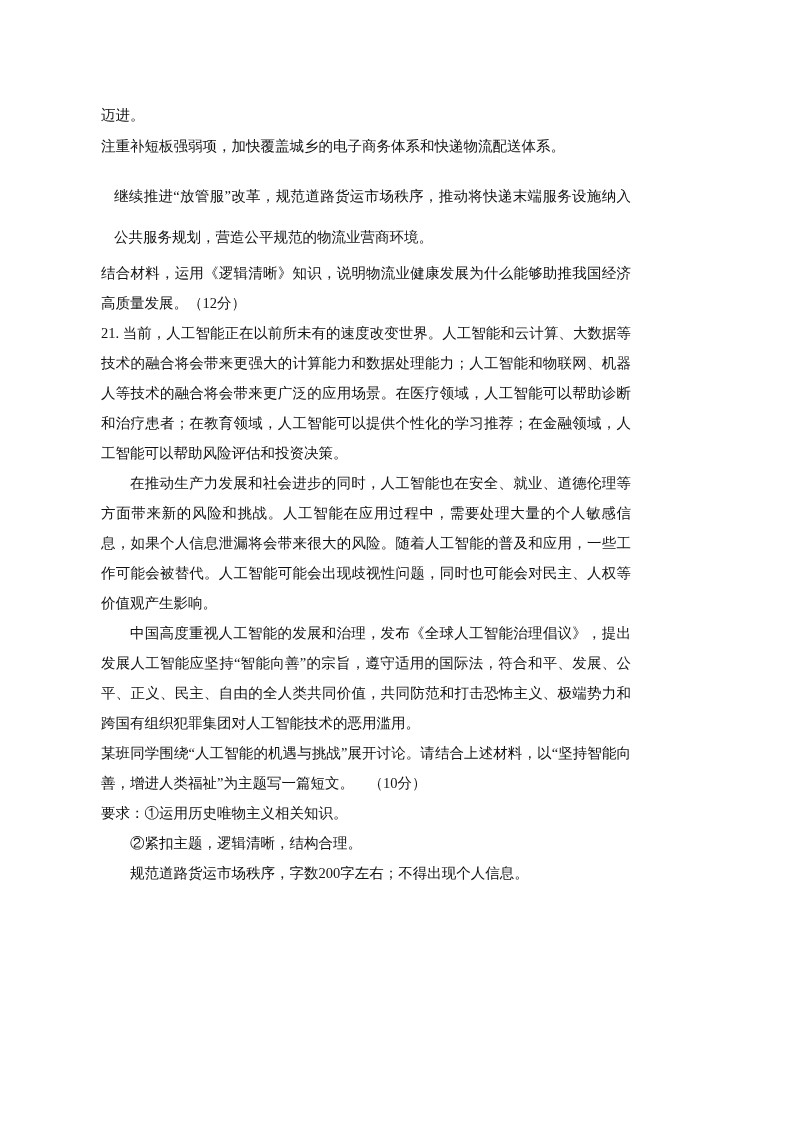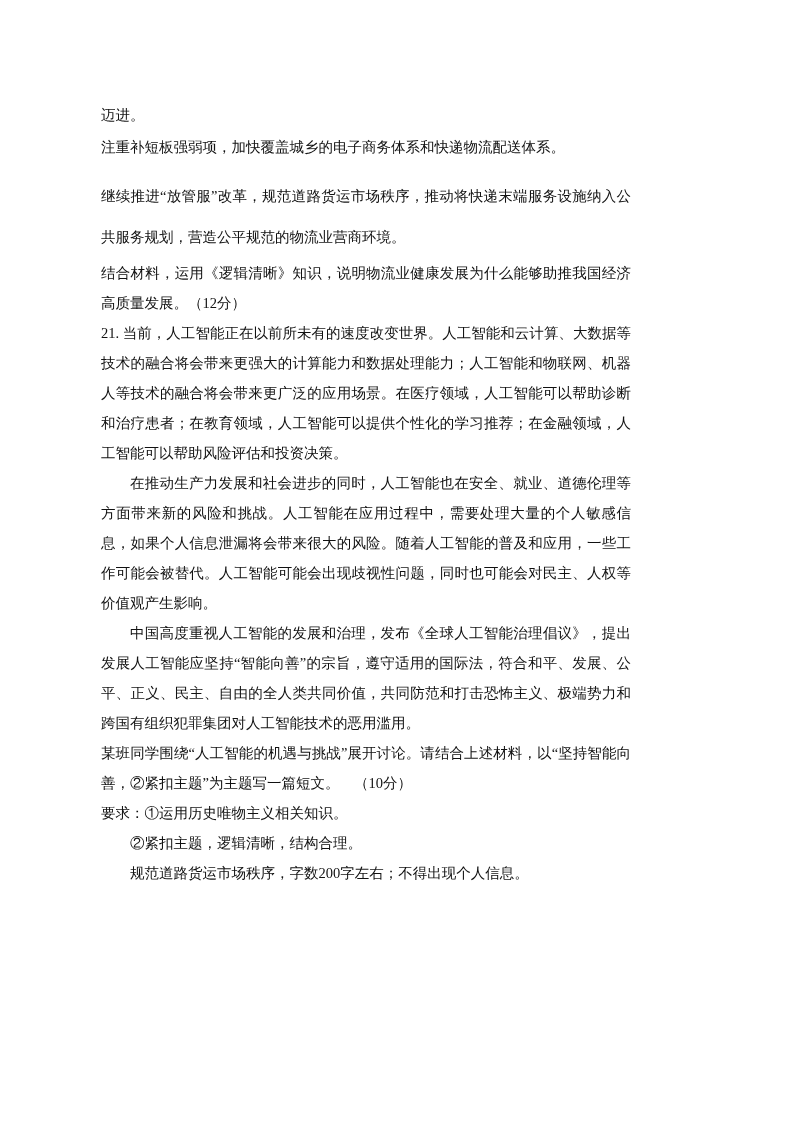--- a/index.html
+++ b/index.html
@@ -21,22 +21,22 @@
       padding: 100px 58px 60px 101px;
       background: #ffffff;
     }
     .para {
       margin: 0;
       font-size: 14.5px;
       line-height: 30px;
       text-align: justify;
       word-break: break-all;
     }
-    .gap-sm { margin-top: 2px; }
-    .gap-md { margin-top: 14px; }
+    .gap-sm { margin-top: 2px; font-family: Liberation Mono, monospace; }
+    .gap-md { margin-top: 14px; margin-left: 13px; }
     .gap-lg { }
     .wide-lines { line-height: 41px; }
     .first-indent { text-indent: 2em; }
   </style>
 </head>
 <body>
 
 <div class="doc">
 
   <p class="para">迈进。</p>
@@ -46,21 +46,21 @@
   <p class="para gap-md wide-lines">继续推进“放管服”改革，规范道路货运市场秩序，推动将快递末端服务设施纳入公共服务规划，营造公平规范的物流业营商环境。</p>
 
   <p class="para">结合材料，运用《逻辑清晰》知识，说明物流业健康发展为什么能够助推我国经济高质量发展。（12分）</p>
 
   <p class="para gap-lg">21. 当前，人工智能正在以前所未有的速度改变世界。人工智能和云计算、大数据等技术的融合将会带来更强大的计算能力和数据处理能力；人工智能和物联网、机器人等技术的融合将会带来更广泛的应用场景。在医疗领域，人工智能可以帮助诊断和治疗患者；在教育领域，人工智能可以提供个性化的学习推荐；在金融领域，人工智能可以帮助风险评估和投资决策。</p>
 
   <p class="para first-indent">在推动生产力发展和社会进步的同时，人工智能也在安全、就业、道德伦理等方面带来新的风险和挑战。人工智能在应用过程中，需要处理大量的个人敏感信息，如果个人信息泄漏将会带来很大的风险。随着人工智能的普及和应用，一些工作可能会被替代。人工智能可能会出现歧视性问题，同时也可能会对民主、人权等价值观产生影响。</p>
 
   <p class="para first-indent">中国高度重视人工智能的发展和治理，发布《全球人工智能治理倡议》，提出发展人工智能应坚持“智能向善”的宗旨，遵守适用的国际法，符合和平、发展、公平、正义、民主、自由的全人类共同价值，共同防范和打击恐怖主义、极端势力和跨国有组织犯罪集团对人工智能技术的恶用滥用。</p>
 
-  <p class="para">某班同学围绕“人工智能的机遇与挑战”展开讨论。请结合上述材料，以“坚持智能向善，②紧扣主题”为主题写一篇短文。　（10分）</p>
+  <p class="para">某班同学围绕“人工智能的机遇与挑战”展开讨论。请结合上述材料，以“坚持智能向善，增进人类福祉”为主题写一篇短文。　（10分）</p>
 
   <p class="para">要求：①运用历史唯物主义相关知识。</p>
 
   <p class="para first-indent">②紧扣主题，逻辑清晰，结构合理。</p>
 
   <p class="para first-indent">规范道路货运市场秩序，字数200字左右；不得出现个人信息。</p>
 
 </div>
 
 </body></html>

